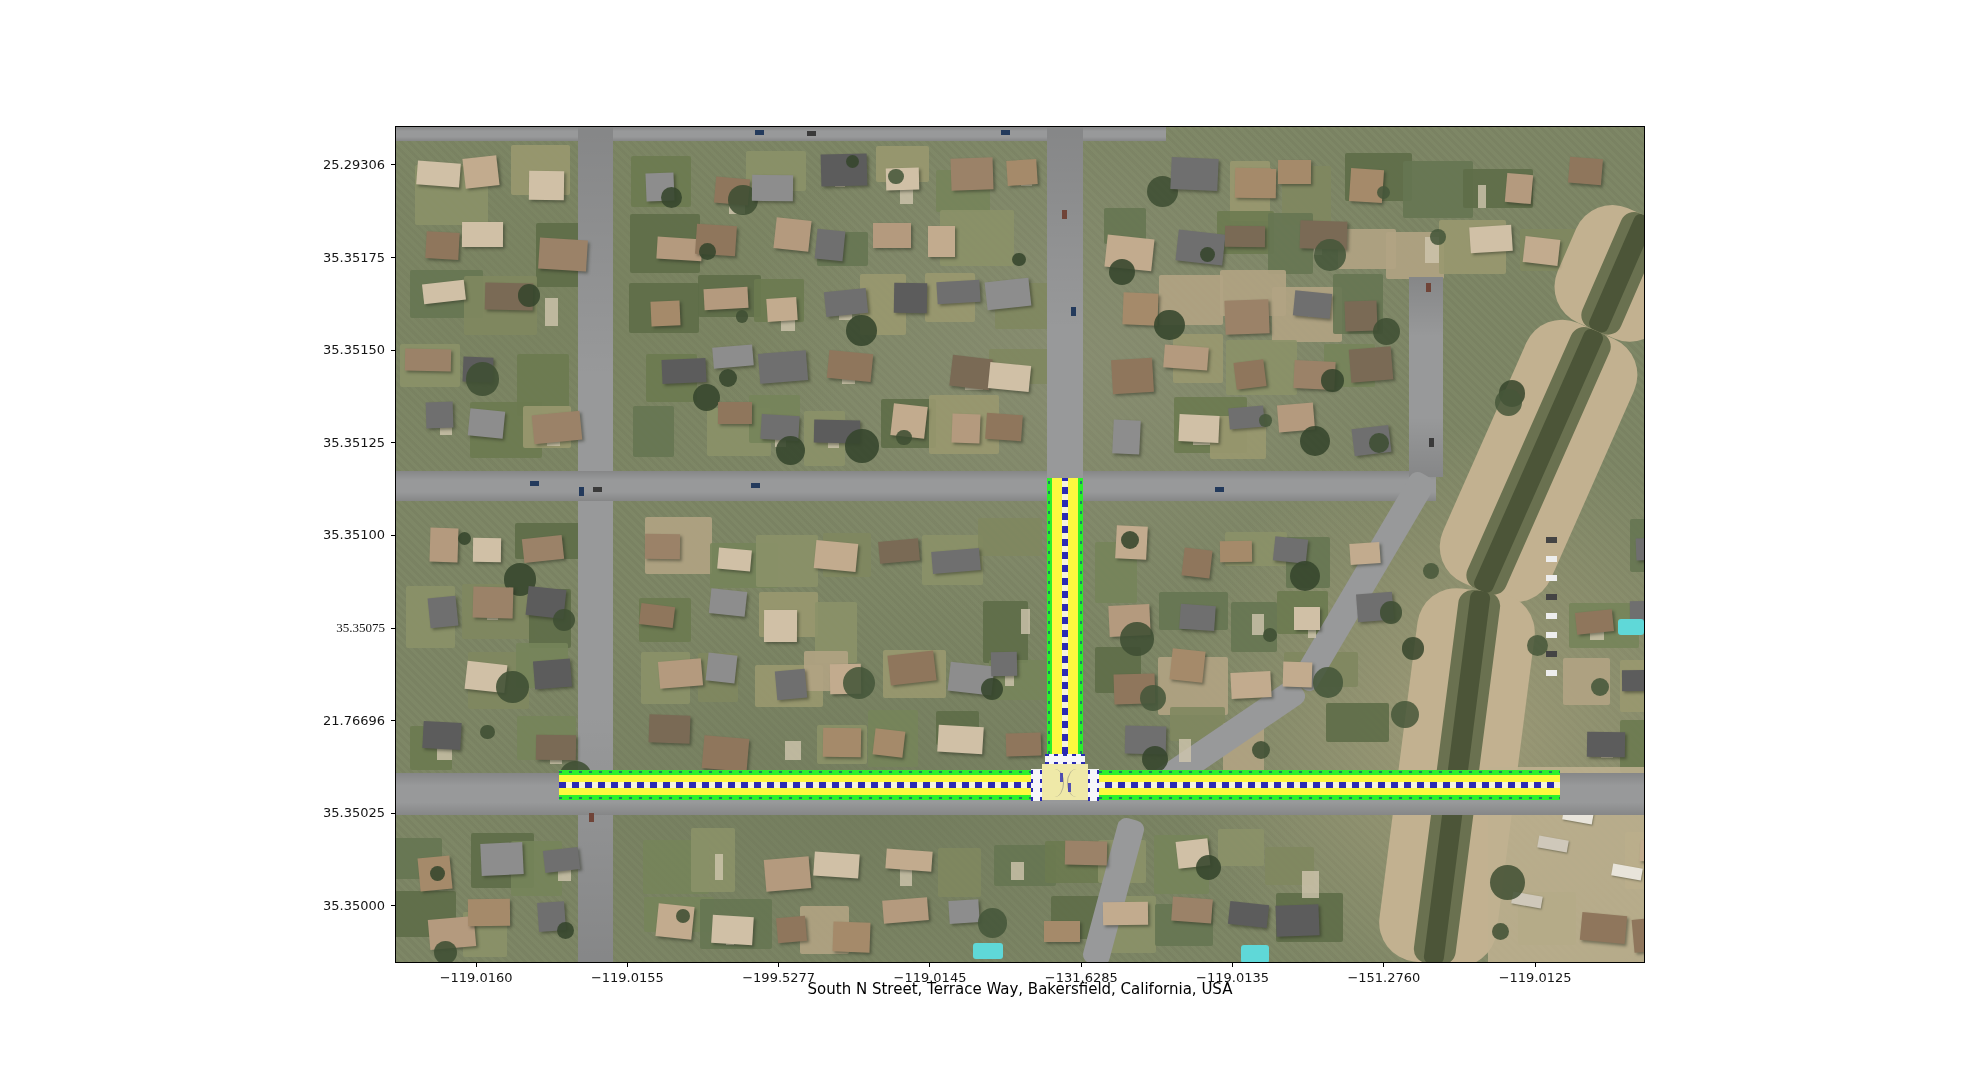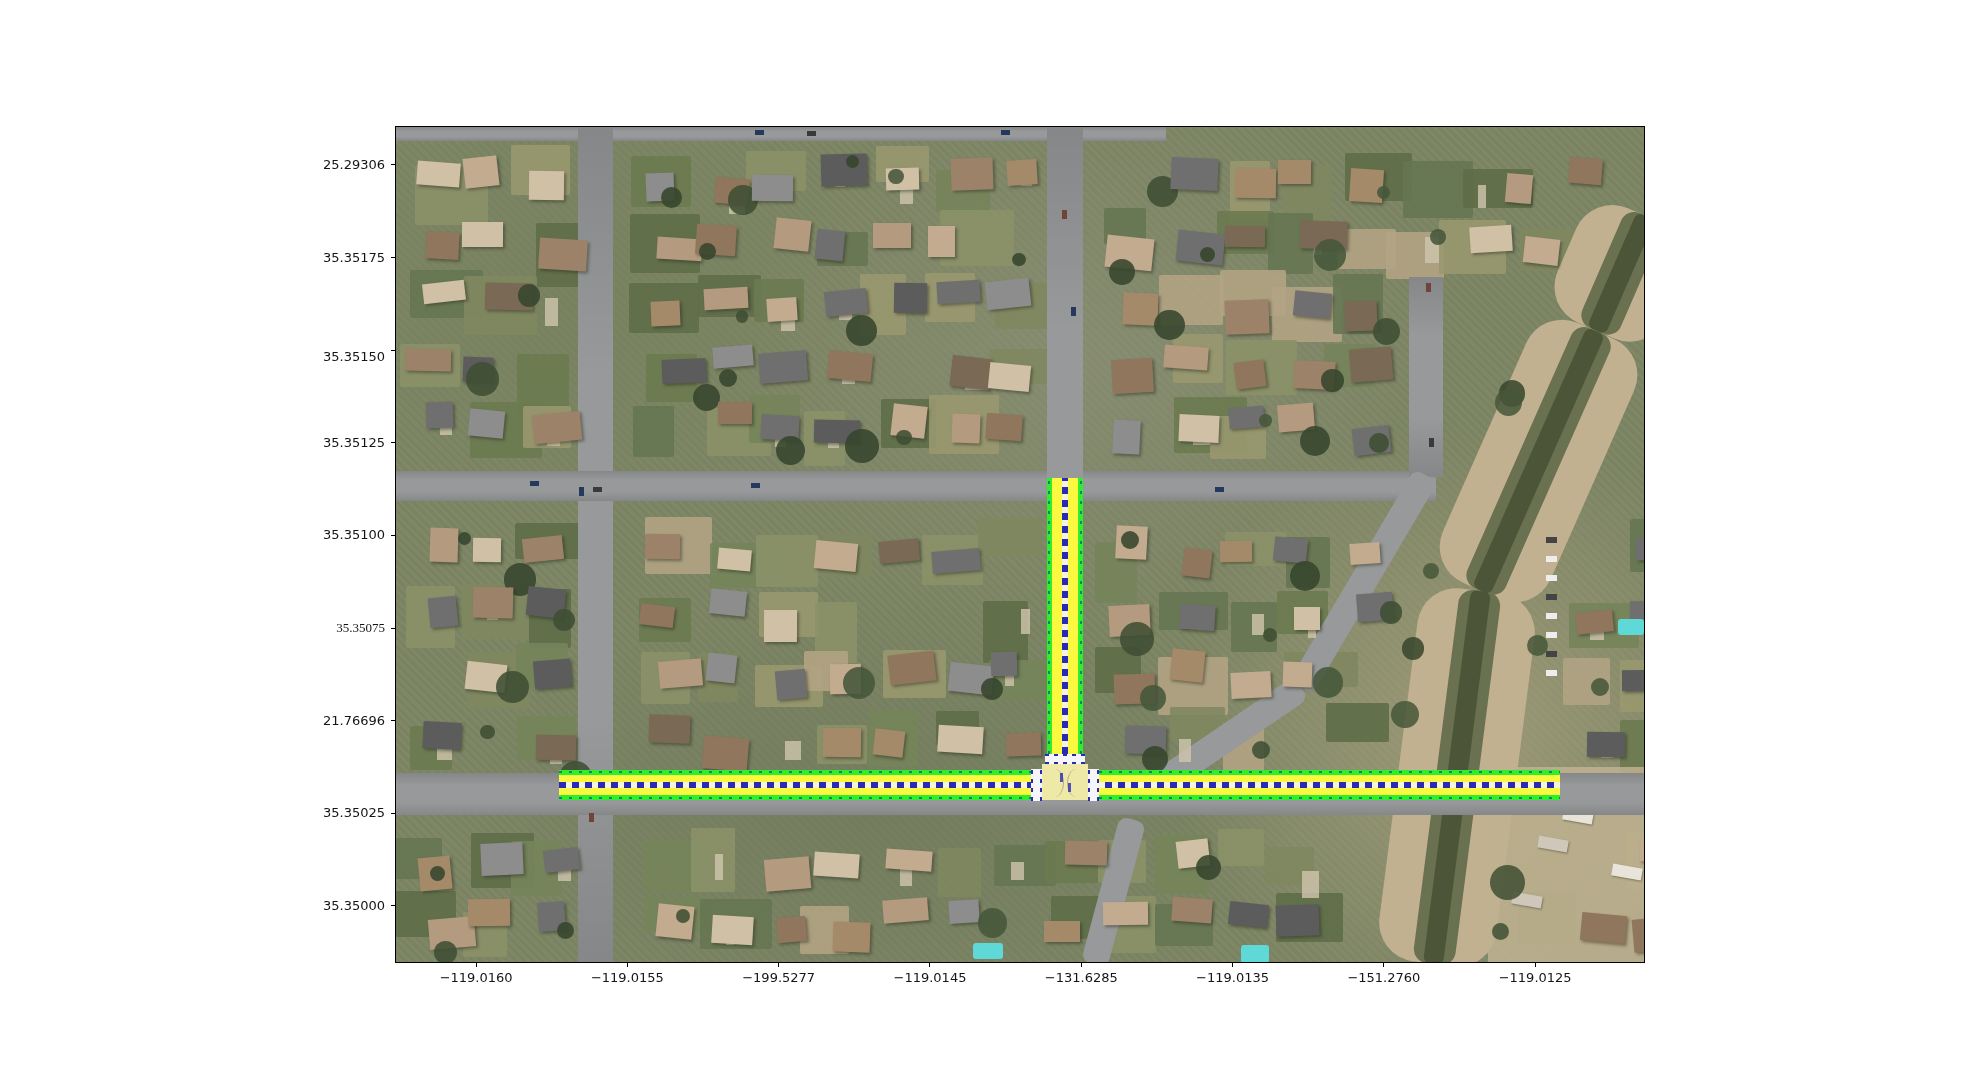--- a/index.html
+++ b/index.html
@@ -477,20 +477,21 @@
         <div class="junction" style="left: 646.027px; top: 636.669px; width: 46px; height: 36px;"></div>
         <div class="jarc" style="left: 649.027px; top: 641.669px; width: 18px; height: 28px; border-right: 1px solid rgba(120, 120, 120, 0.55);"></div>
         <div class="jarc" style="left: 671.027px; top: 641.669px; width: 18px; height: 28px; border-left: 1px solid rgba(120, 120, 120, 0.55);"></div>
         <div class="abs" style="left: 664.027px; top: 645.669px; width: 3px; height: 9px; background: rgb(42, 42, 180); opacity: 0.8;"></div>
         <div class="abs" style="left: 672.027px; top: 655.669px; width: 3px; height: 9px; background: rgb(42, 42, 180); opacity: 0.8;"></div>
         <div class="cw-h" style="left: 649.027px; top: 626.669px; width: 40px; height: 10px;"></div>
         <div class="cw-v" style="left: 635.027px; top: 641.669px; width: 11px; height: 32px;"></div>
         <div class="cw-v" style="left: 692.027px; top: 641.669px; width: 11px; height: 32px;"></div>
       </div>
   </div>
+  <div class="xlabel" id="xlabel" style="left: 395px; top: 980px; width: 1250px;">South N Street, Terrace Way, Bakersfield, California, USA</div>
 <div class="tickmark" style="left: 475.594px; top: 963px; width: 1px; height: 4px;"></div>
     <div class="ticklabel-x" style="left: 416.094px; top: 970px; width: 120px;">−119.0160</div>
     <div class="tickmark" style="left: 626.889px; top: 963px; width: 1px; height: 4px;"></div>
     <div class="ticklabel-x" style="left: 567.389px; top: 970px; width: 120px;">−119.0155</div>
     <div class="tickmark" style="left: 778.184px; top: 963px; width: 1px; height: 4px;"></div>
     <div class="ticklabel-x" style="left: 718.684px; top: 970px; width: 120px;">−199.5277</div>
     <div class="tickmark" style="left: 929.479px; top: 963px; width: 1px; height: 4px;"></div>
     <div class="ticklabel-x" style="left: 869.979px; top: 970px; width: 120px;">−119.0145</div>
     <div class="tickmark" style="left: 1080.77px; top: 963px; width: 1px; height: 4px;"></div>
     <div class="ticklabel-x" style="left: 1021.27px; top: 970px; width: 120px;">−131.6285</div>
@@ -506,18 +507,18 @@
     <div class="ticklabel-y" style="left: 305px; top: 806.311px; width: 80px;">35.35025</div>
     <div class="tickmark" style="left: 391px; top: 720.181px; width: 4px; height: 1px;"></div>
     <div class="ticklabel-y" style="left: 305px; top: 713.681px; width: 80px;">21.76696</div>
     <div class="tickmark" style="left: 391px; top: 627.552px; width: 4px; height: 1px;"></div>
     <div class="ticklabel-y" style="left: 305px; top: 621.052px; width: 80px; font-family: Liberation Serif, serif;">35.35075</div>
     <div class="tickmark" style="left: 391px; top: 534.922px; width: 4px; height: 1px;"></div>
     <div class="ticklabel-y" style="left: 305px; top: 528.422px; width: 80px;">35.35100</div>
     <div class="tickmark" style="left: 391px; top: 442.293px; width: 4px; height: 1px;"></div>
     <div class="ticklabel-y" style="left: 305px; top: 435.793px; width: 80px;">35.35125</div>
     <div class="tickmark" style="left: 391px; top: 349.663px; width: 4px; height: 1px;"></div>
-    <div class="ticklabel-y" style="left: 305px; top: 343.163px; width: 80px; margin-top: 7px;">35.35150</div>
+    <div class="ticklabel-y" style="left: 305px; top: 343.163px; width: 80px;">35.35150</div>
     <div class="tickmark" style="left: 391px; top: 257.034px; width: 4px; height: 1px;"></div>
     <div class="ticklabel-y" style="left: 305px; top: 250.534px; width: 80px;">35.35175</div>
     <div class="tickmark" style="left: 391px; top: 164.404px; width: 4px; height: 1px;"></div>
     <div class="ticklabel-y" style="left: 305px; top: 157.904px; width: 80px;">25.29306</div>
   </div>
 
 </body></html>

